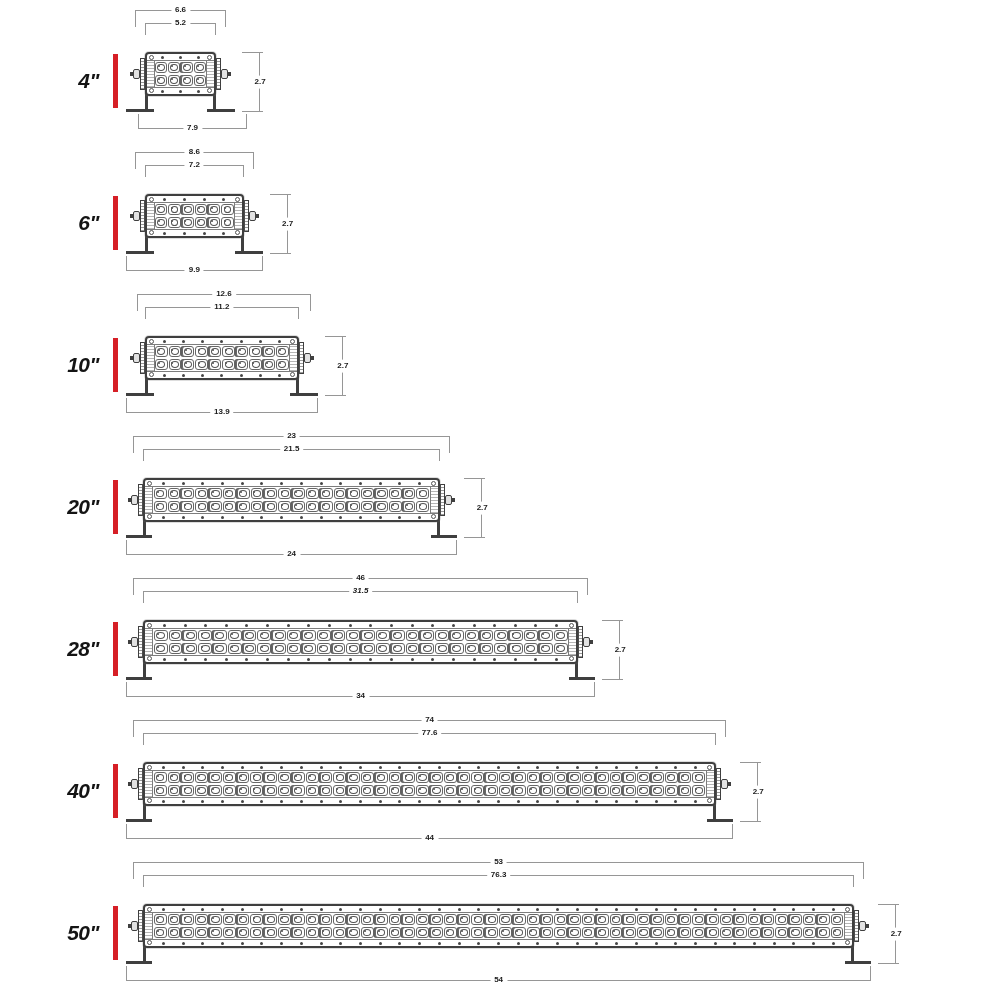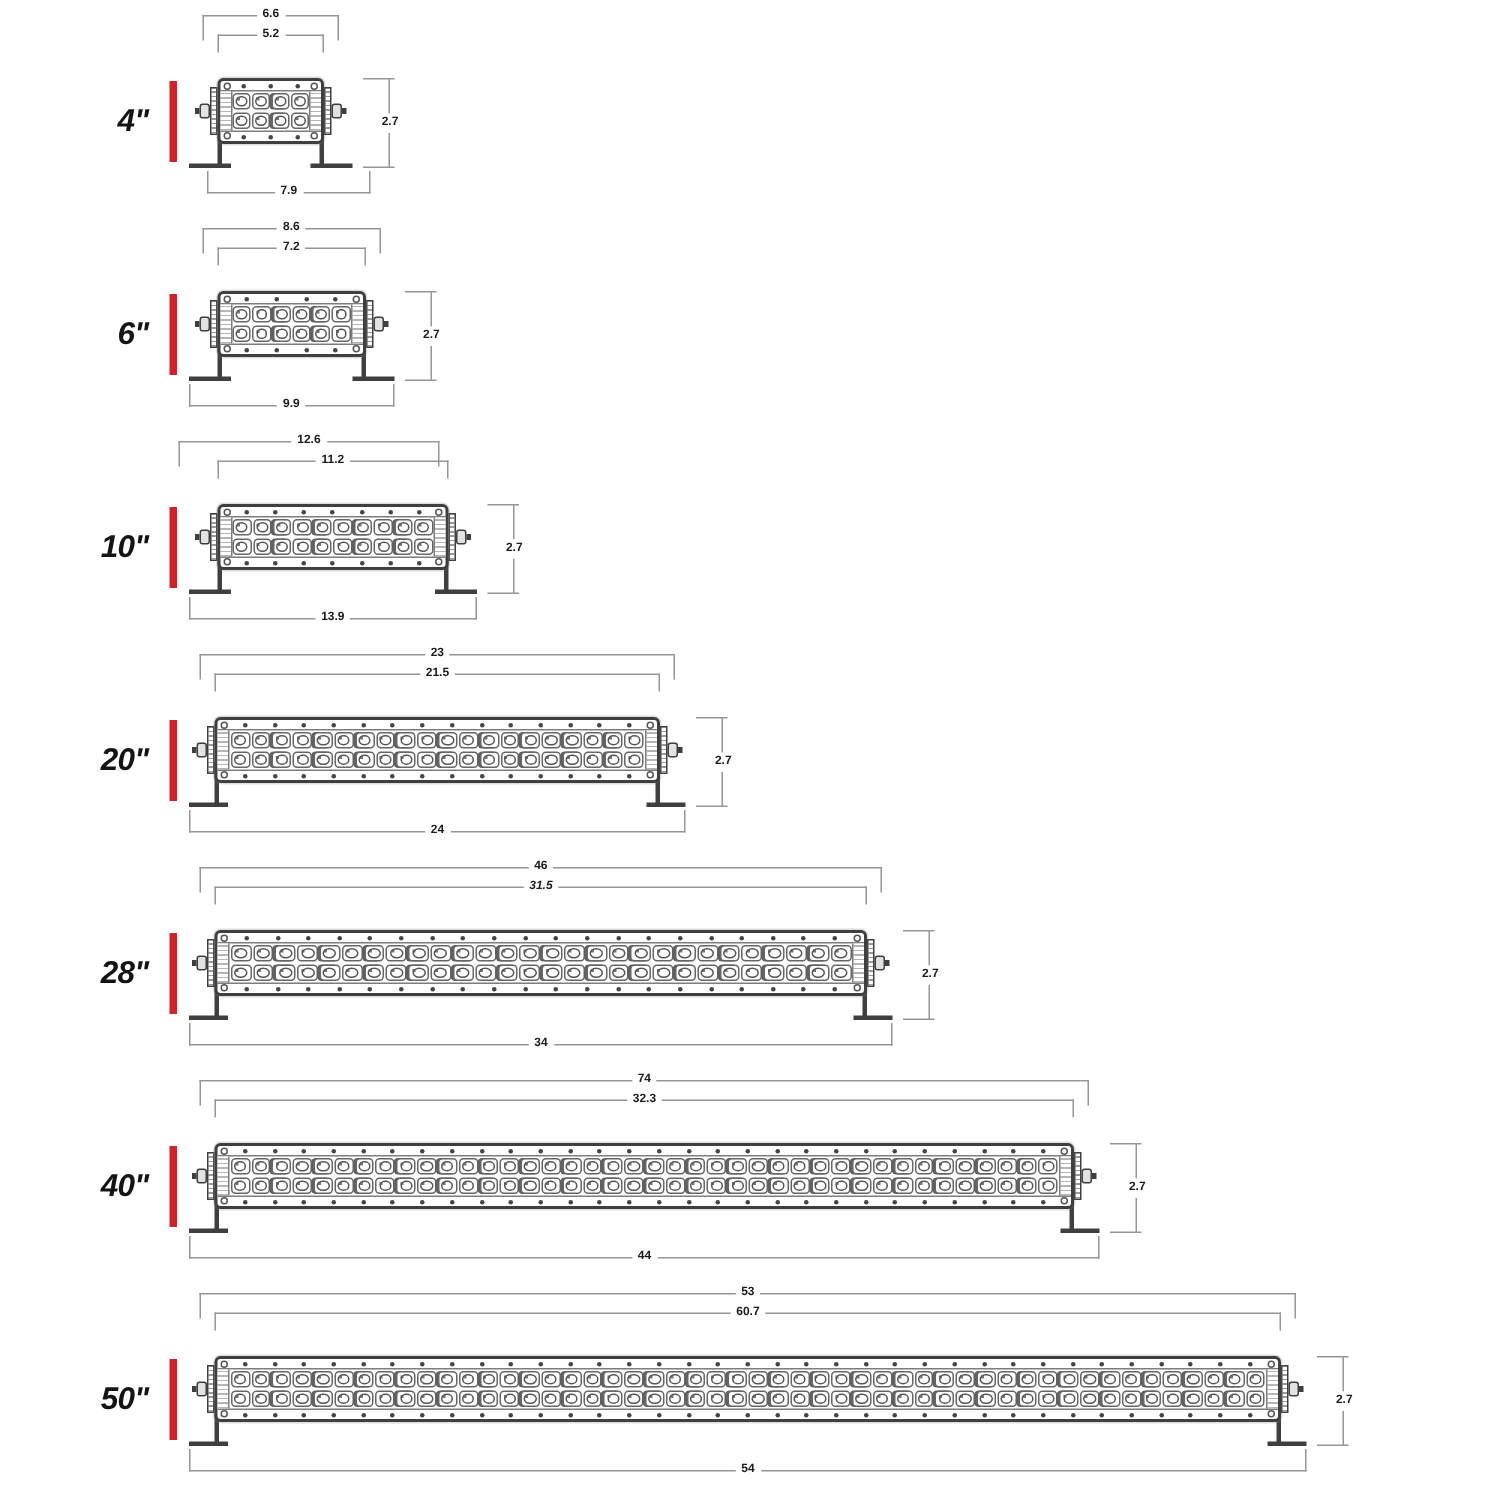--- a/index.html
+++ b/index.html
@@ -247,21 +247,21 @@
         <span class="dim-text">9.9</span>
       </div>
     </div>
   </div>
     <div class="row">
     <div class="label-col">
       <span class="size-label">10"</span>
       <span class="accent-bar"></span>
     </div>
     <div class="drawing">
-      <div class="hdim outer" style="left: 1px; width: 173.88px; top: 6px;">
+      <div class="hdim outer" style="left: 19px; width: 173.88px; top: 6px;">
         <i class="hline"></i>
           <i class="tick tl"></i>
           <i class="tick tr"></i>
         <span class="dim-text">12.6</span>
       </div>
       <div class="hdim inner" style="left: 26.63px; width: 154.56px; top: 19px;">
         <i class="hline"></i>
           <i class="tick tl"></i>
           <i class="tick tr"></i>
         <span class="dim-text">11.2</span>
@@ -647,21 +647,21 @@
       <div class="hdim outer" style="left: 14.9px; width: 593.4px; top: 6px;">
         <i class="hline"></i>
           <i class="tick tl"></i>
           <i class="tick tr"></i>
         <span class="dim-text">74</span>
       </div>
       <div class="hdim inner" style="left: 25.25px; width: 572.7px; top: 19px;">
         <i class="hline"></i>
           <i class="tick tl"></i>
           <i class="tick tr"></i>
-        <span class="dim-text">32.3</span>
+        <span class="dim-text">77.6</span>
       </div>
       <div class="foot fl" style="left: 8px; top: 78px; width: 26.25px; height: 30px;">
         <i class="arm"></i>
           <i class="base"></i>
       </div>
       <div class="foot fr" style="left: 588.95px; top: 78px; width: 26.25px; height: 30px;">
         <i class="arm"></i>
           <i class="base"></i>
       </div>
       <div class="sidearm al" style="left: 20.25px; top: 54px; height: 32px;"></div>
@@ -847,21 +847,21 @@
       <div class="hdim outer" style="left: 14.9px; width: 731.4px; top: 6px;">
         <i class="hline"></i>
           <i class="tick tl"></i>
           <i class="tick tr"></i>
         <span class="dim-text">53</span>
       </div>
       <div class="hdim inner" style="left: 25.25px; width: 710.7px; top: 19px;">
         <i class="hline"></i>
           <i class="tick tl"></i>
           <i class="tick tr"></i>
-        <span class="dim-text">60.7</span>
+        <span class="dim-text">76.3</span>
       </div>
       <div class="foot fl" style="left: 8px; top: 78px; width: 26.25px; height: 30px;">
         <i class="arm"></i>
           <i class="base"></i>
       </div>
       <div class="foot fr" style="left: 726.95px; top: 78px; width: 26.25px; height: 30px;">
         <i class="arm"></i>
           <i class="base"></i>
       </div>
       <div class="sidearm al" style="left: 20.25px; top: 54px; height: 32px;"></div>

